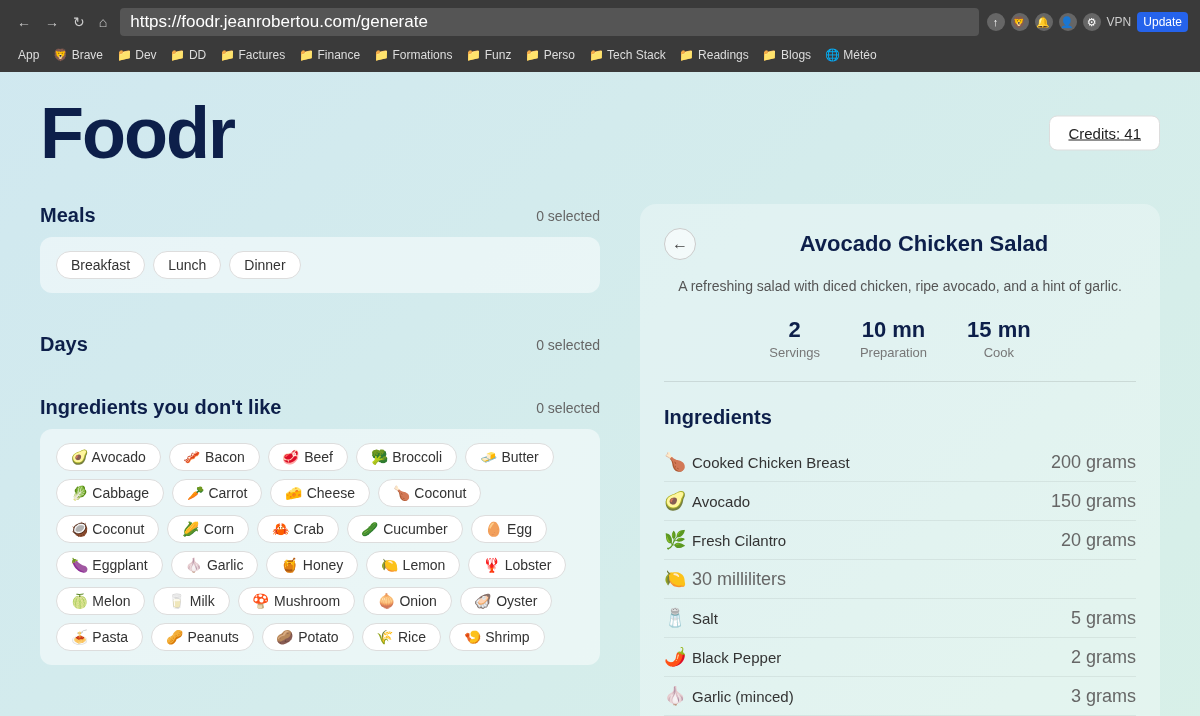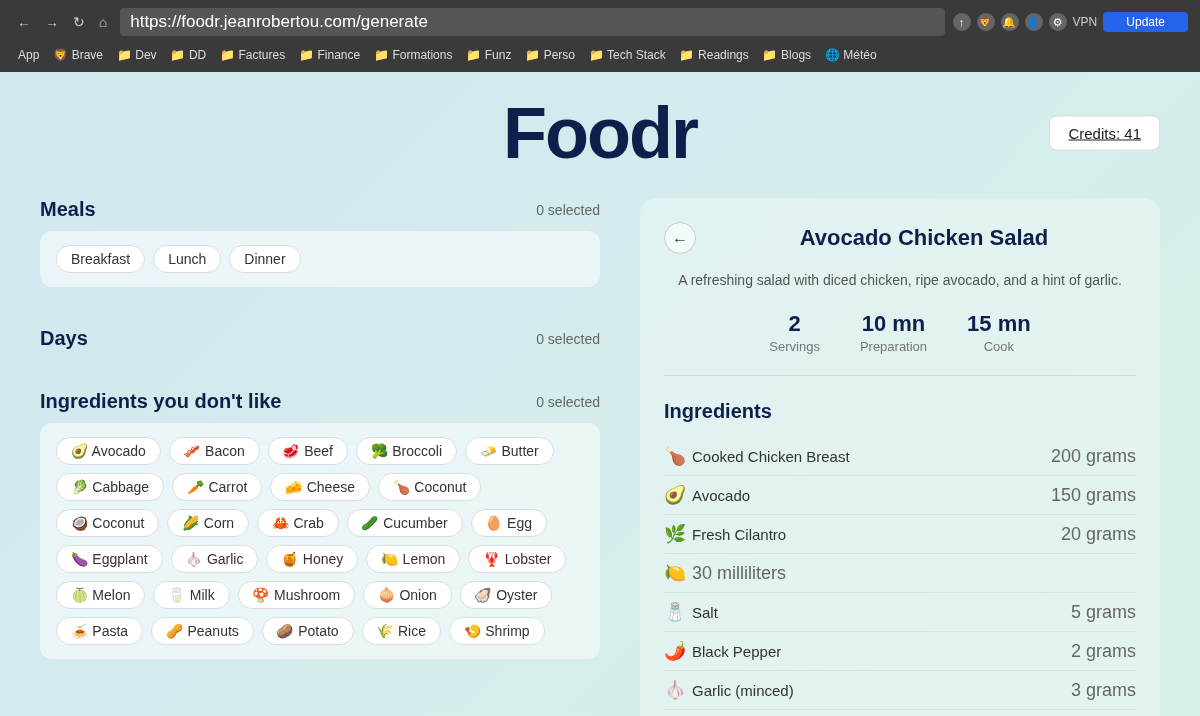--- a/index.html
+++ b/index.html
@@ -56,21 +56,21 @@
       justify-content: center;
       font-size: 11px;
       background: #666;
       color: #fff;
     }
     .update-btn {
       background: #2563eb;
       color: #fff;
       border: none;
       border-radius: 4px;
-      padding: 3px 23px;
+      padding: 3px 6px;
       font-size: 12px;
       cursor: pointer;
     }
     .bookmarks-bar {
       display: flex;
       gap: 2px;
       align-items: flex-end;
       padding: 4px 0 2px;
       overflow: hidden;
     }
@@ -85,24 +85,23 @@
 
     
     .app-container {
       padding: 20px 40px 20px;
       position: relative;
     }
 
     
     .header {
       display: flex;
-      justify-content: center;
       align-items: center;
       position: relative;
-      margin-bottom: 24px;
+      margin-bottom: 30px;
     }
     .app-title {
       font-size: 72px;
       font-weight: 800;
       color: #0d1f4a;
       letter-spacing: -2px;
     }
     .credits-badge {
       position: absolute;
       right: 0;

